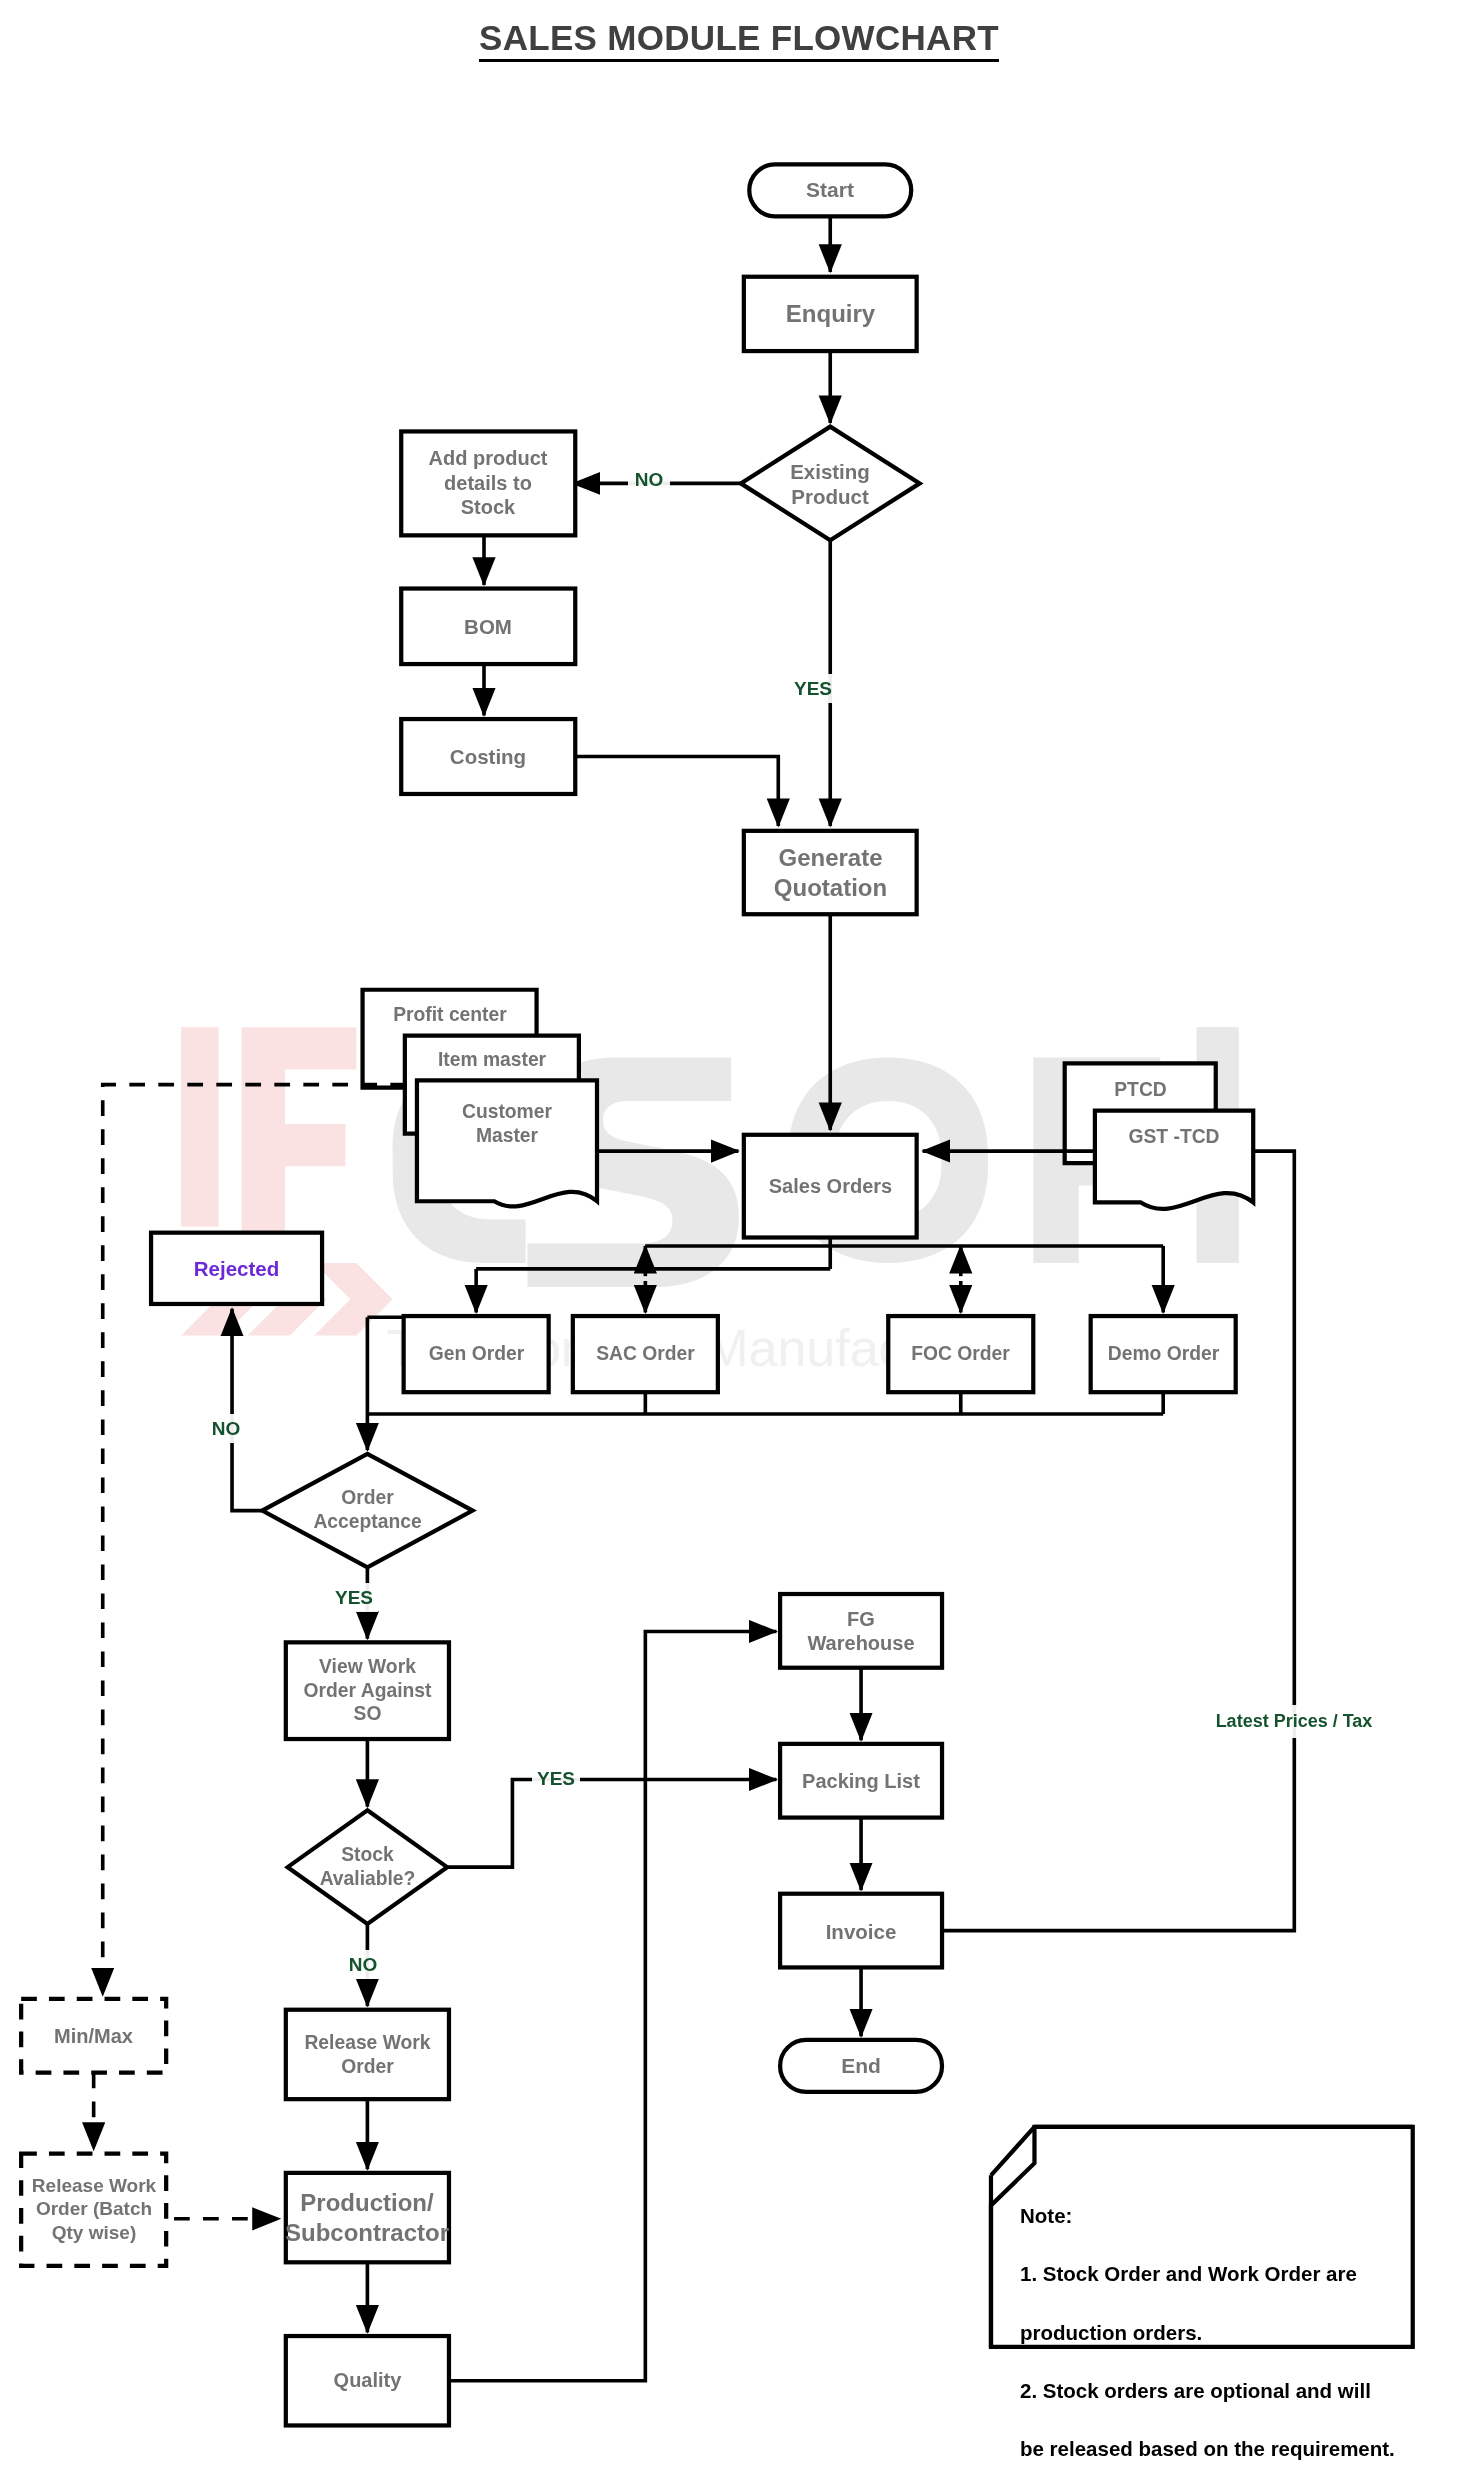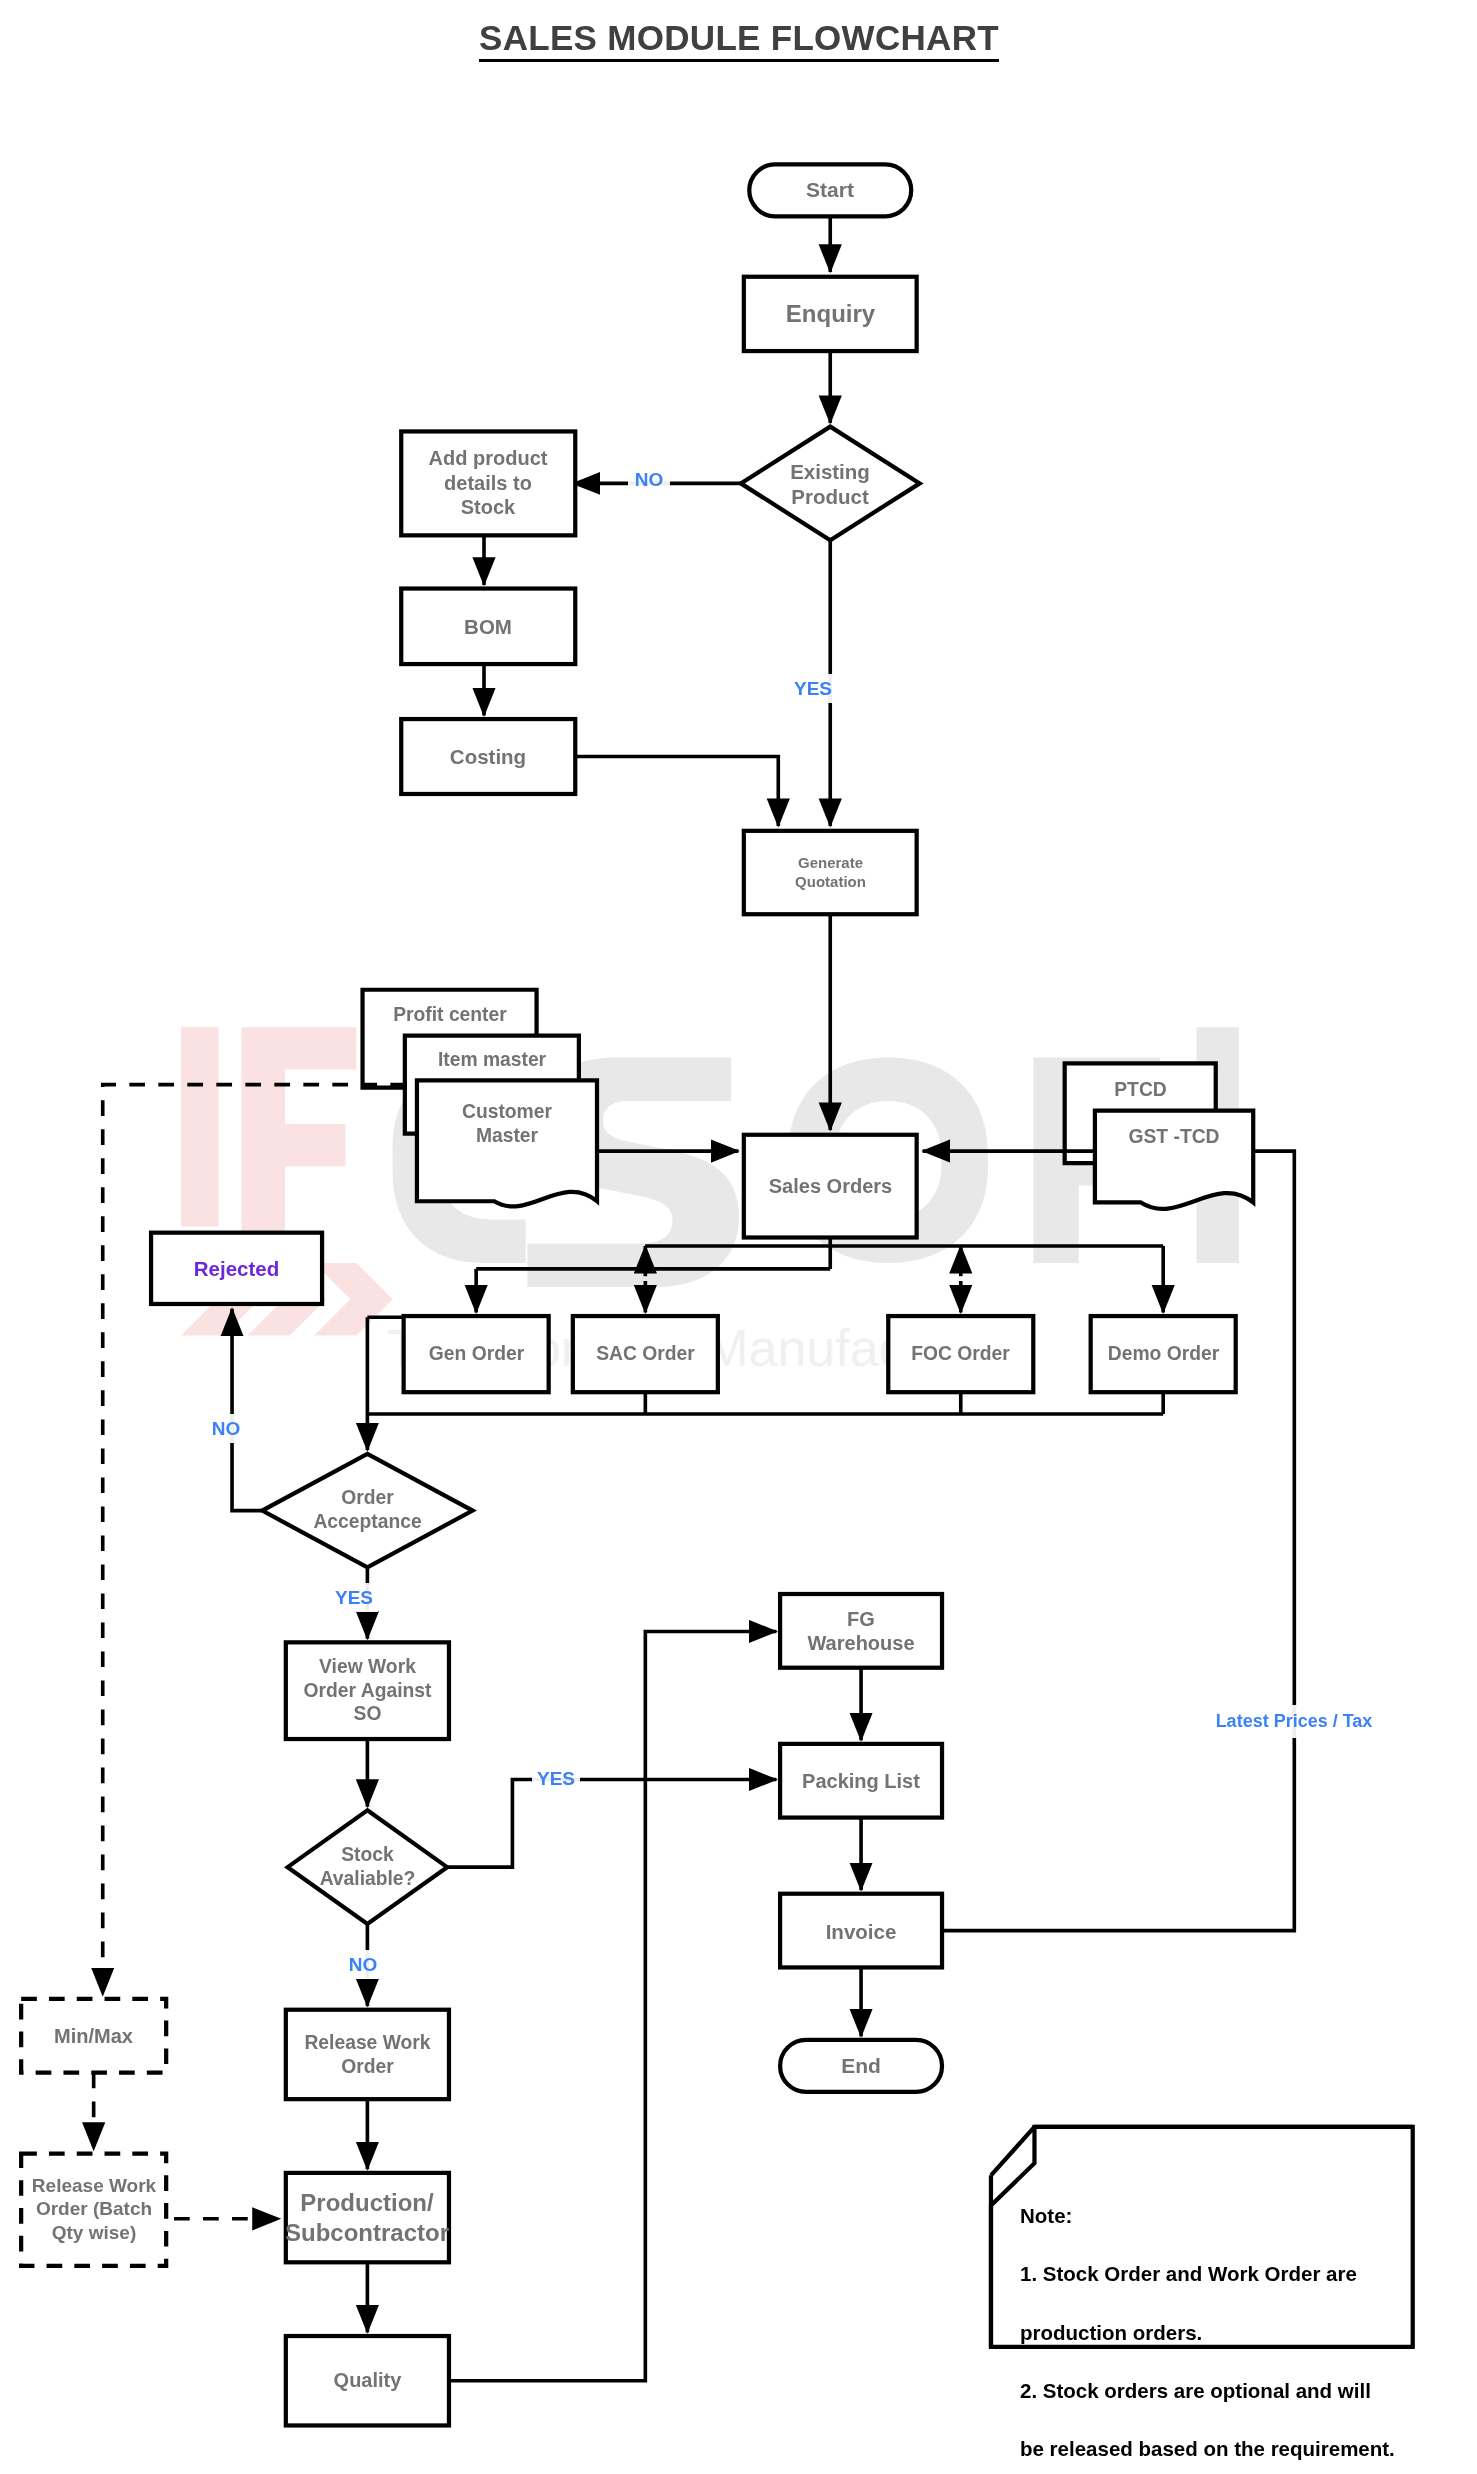--- a/index.html
+++ b/index.html
@@ -34,21 +34,21 @@
     line-height:1.22;
     pointer-events:none;
   }
   .lbl{
     position:absolute;
     display:flex;
     align-items:center;
     justify-content:center;
     font-size:19px;
     font-weight:bold;
-    color:#3b82f6;
+    color:#14532d;
     background:rgba(255,255,255,0.93);
     white-space:nowrap;
   }
   .red{color:#6d28d9;}
   .notebox{
     position:absolute;
     color:#000;
     font-weight:bold;
     font-size:20.5px;
     line-height:1.42;
@@ -222,21 +222,21 @@
 
   <div class="nodetext" style="left:749px;top:164px;width:162px;height:52px;font-size:21px;">Start</div>
   <div class="nodetext" style="left:744px;top:277px;width:173px;height:74px;font-size:24px;">Enquiry</div>
   <div class="nodetext" style="left:755px;top:447px;width:150px;height:73px;font-size:20.5px;white-space:pre-line;">Existing
 Product</div>
   <div class="nodetext" style="left:401px;top:431px;width:174px;height:104px;font-size:20px;white-space:pre-line;">Add product
 details to
 Stock</div>
   <div class="nodetext" style="left:401px;top:588px;width:174px;height:76px;font-size:20.5px;">BOM</div>
   <div class="nodetext" style="left:401px;top:719px;width:174px;height:75px;font-size:20.5px;">Costing</div>
-  <div class="nodetext" style="left:744px;top:831px;width:173px;height:83px;font-size:15px;white-space:pre-line;">Generate
+  <div class="nodetext" style="left:744px;top:831px;width:173px;height:83px;font-size:24px;white-space:pre-line;">Generate
 Quotation</div>
 
   <div class="nodetext" style="left:363px;top:992px;width:174px;height:45px;font-size:19.3px;">Profit center</div>
   <div class="nodetext" style="left:405px;top:1038px;width:174px;height:44px;font-size:19.3px;">Item master</div>
   <div class="nodetext" style="left:417px;top:1085px;width:180px;height:77px;font-size:19.3px;white-space:pre-line;">Customer
 Master</div>
   <div class="nodetext" style="left:744px;top:1135px;width:173px;height:103px;font-size:20px;">Sales Orders</div>
   <div class="nodetext" style="left:1065px;top:1066px;width:151px;height:47px;font-size:19.3px;">PTCD</div>
   <div class="nodetext" style="left:1095px;top:1113px;width:158px;height:47px;font-size:19.3px;">GST -TCD</div>
 

